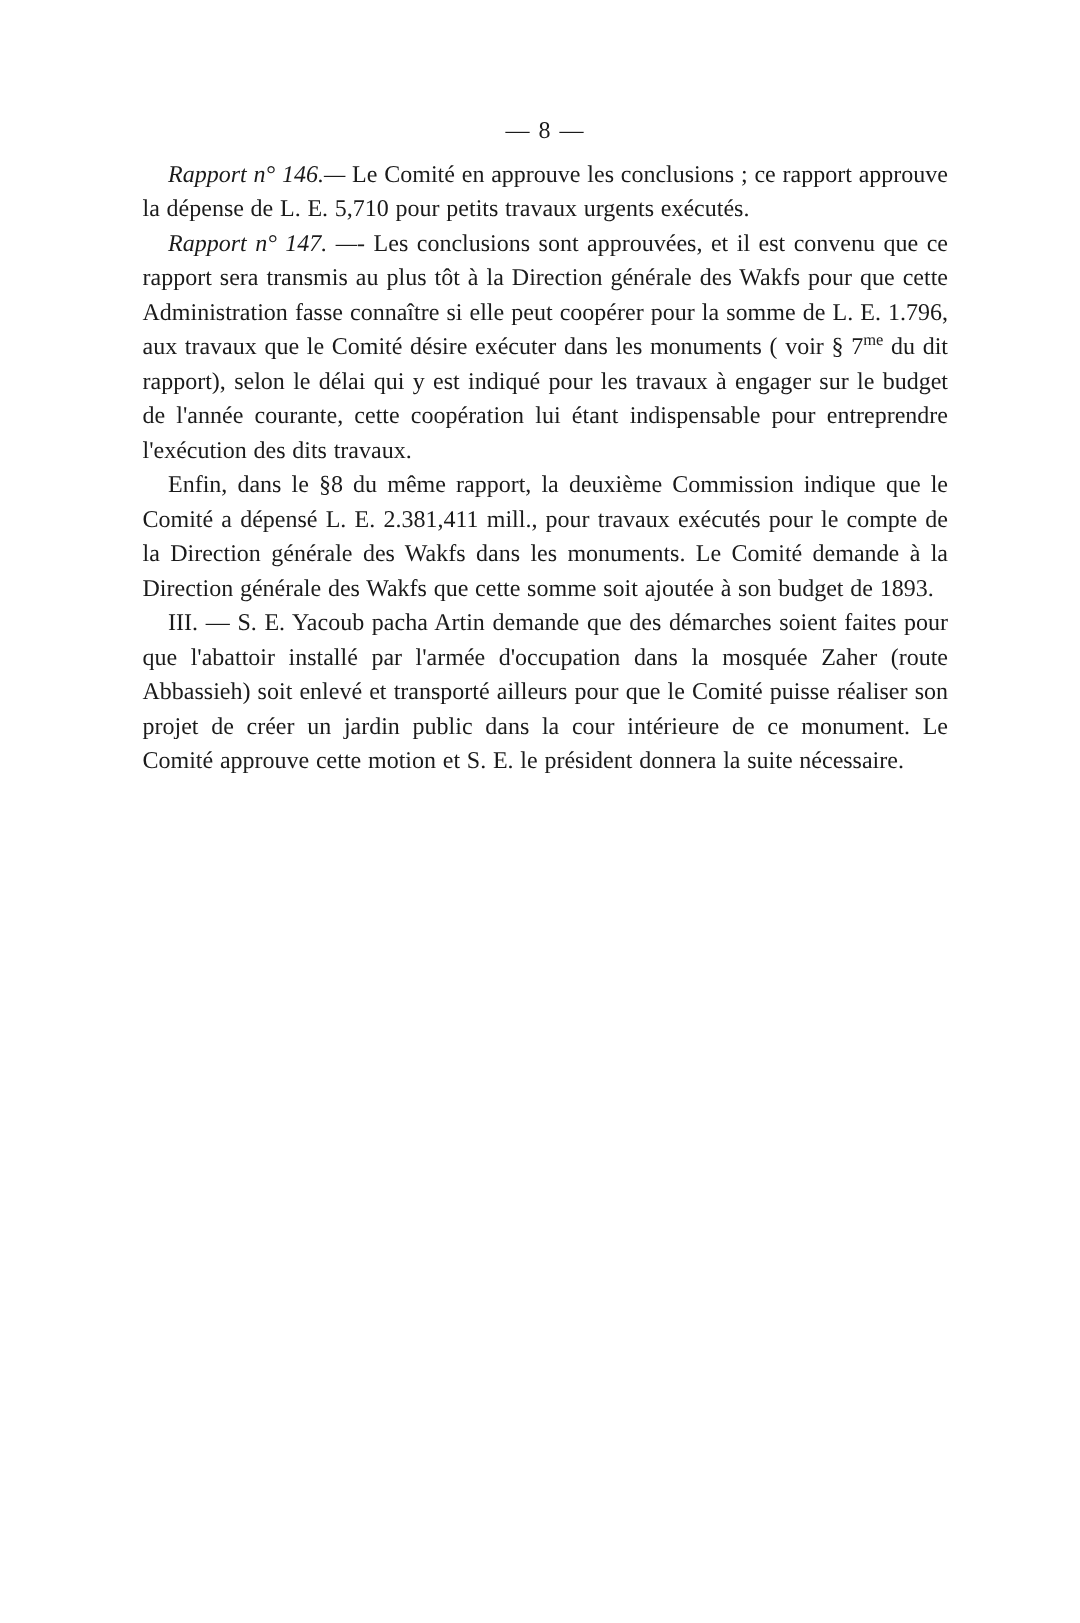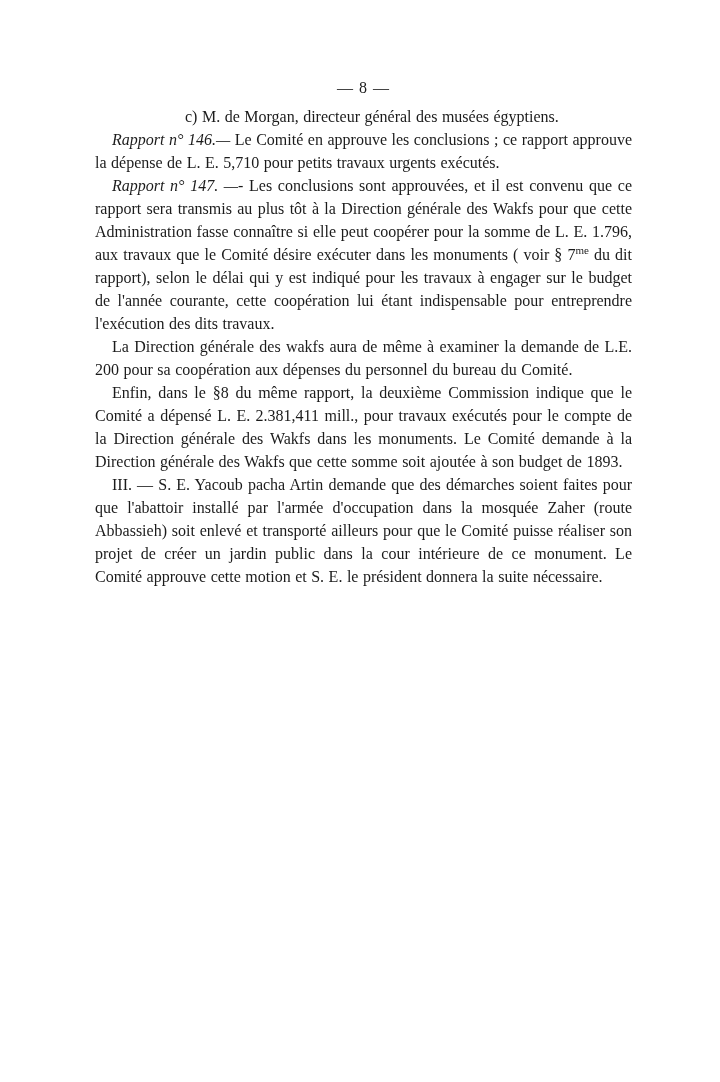--- a/index.html
+++ b/index.html
@@ -48,29 +48,27 @@
   }
 </style>
 </head>
 <body>
 
 <div class="page">
 
   <div class="page-number">— 8 —</div>
 
 
-  <p class="para indent-c">c) M. de Morgan, directeur général des musées égyptiens.</p>
 
 
 
 
   <p class="para"><span class="lead">Rapport n° 146.—</span> <span>Le Comité en approuve les conclusions ; ce rapport approuve la dépense de L. E. 5,710 pour petits travaux urgents exécutés.</span></p>
 
   <p class="para"><span class="lead">Rapport n° 147. —-</span> <span>Les conclusions sont approuvées, et il est convenu que ce rapport sera transmis au plus tôt à la Direction générale des Wakfs pour que cette Administration fasse connaître si elle peut coopérer pour la somme de L. E. 1.796, aux travaux que le Comité désire exécuter dans les monuments ( voir § 7</span><sup>me</sup><span> du dit rapport), selon le délai qui y est indiqué pour les travaux à engager sur le budget de l'année courante, cette coopération lui étant indispensable pour entreprendre l'exécution des dits travaux.</span></p>
 
-  <p class="para">La Direction générale des wakfs aura de même à examiner la demande de L.E. 200 pour sa coopération aux dépenses du personnel du bureau du Comité.</p>
 
   <p class="para">Enfin, dans le §8 du même rapport, la deuxième Commission indique que le Comité a dépensé L. E. 2.381,411 mill., pour travaux exécutés pour le compte de la Direction générale des Wakfs dans les monuments. Le Comité demande à la Direction générale des Wakfs que cette somme soit ajoutée à son budget de 1893.</p>
 
   <p class="para">III. — S. E. Yacoub pacha Artin demande que des démarches soient faites pour que l'abattoir installé par l'armée d'occupation dans la mosquée Zaher (route Abbassieh) soit enlevé et transporté ailleurs pour que le Comité puisse réaliser son projet de créer un jardin public dans la cour intérieure de ce monument. Le Comité approuve cette motion et S. E. le président donnera la suite nécessaire.</p>
 
 
 </div>
 
 </body></html>

